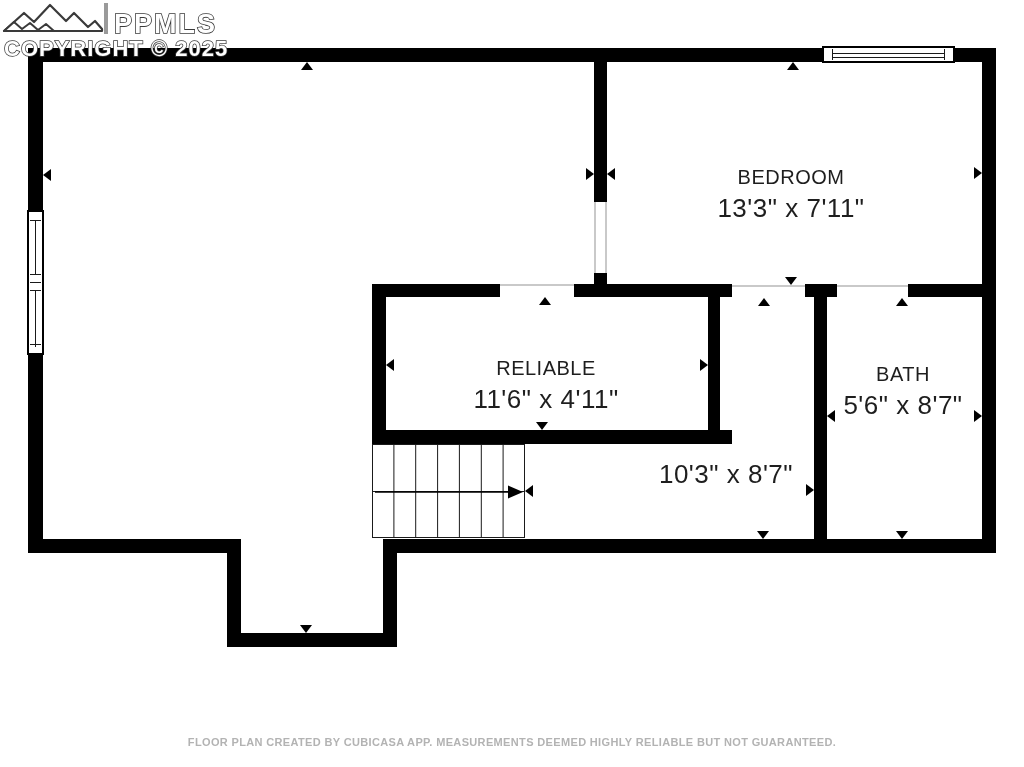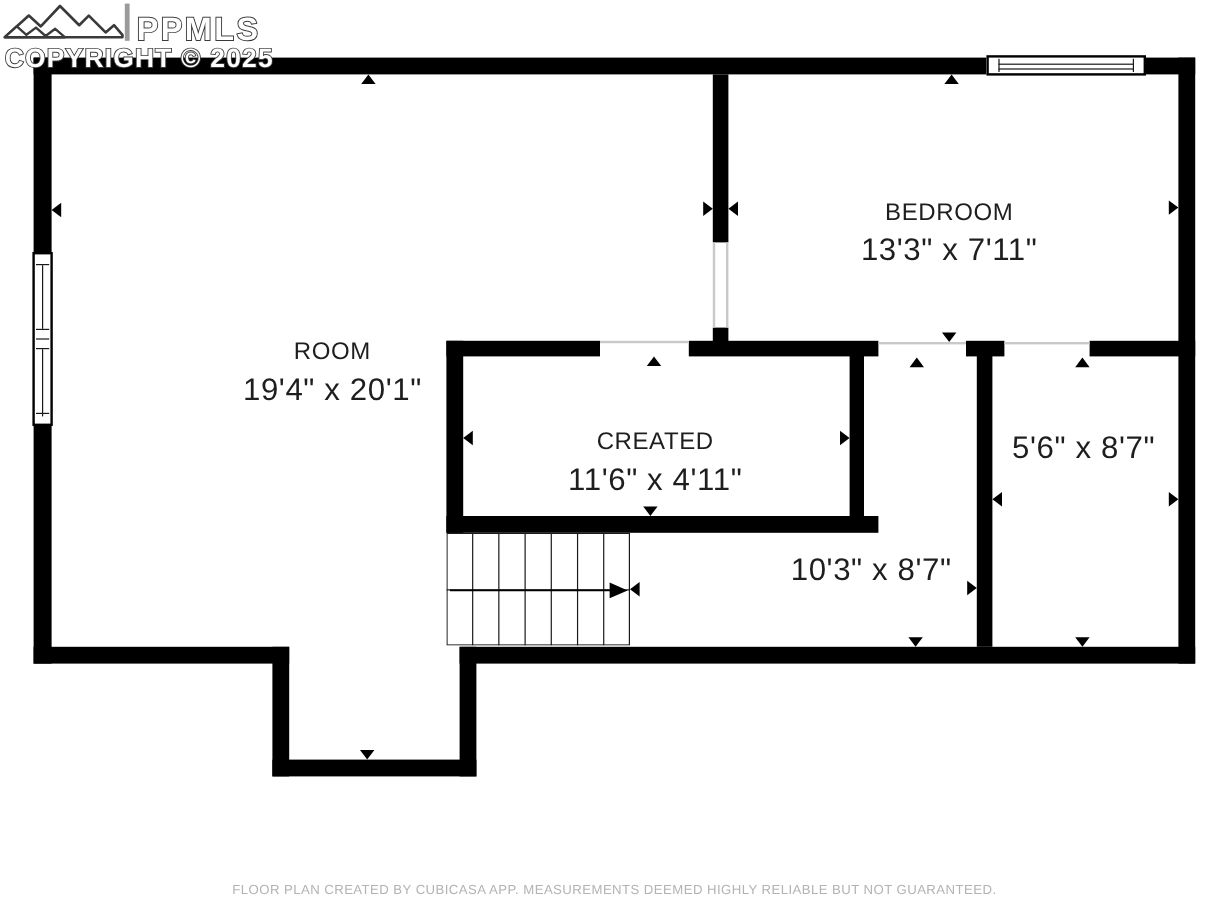--- a/index.html
+++ b/index.html
@@ -16,21 +16,21 @@
   .room-dims{font-size:26px;line-height:30px;letter-spacing:0.5px;}
   .tri{position:absolute;width:0;height:0;}
   .tri-up{border-left:6px solid transparent;border-right:6px solid transparent;border-bottom:8px solid #000;}
   .tri-down{border-left:6px solid transparent;border-right:6px solid transparent;border-top:8px solid #000;}
   .tri-left{border-top:6px solid transparent;border-bottom:6px solid transparent;border-right:8px solid #000;}
   .tri-right{border-top:6px solid transparent;border-bottom:6px solid transparent;border-left:8px solid #000;}
   .stairs{position:absolute;left:372px;top:444px;}
   .watermark{position:absolute;left:0px;top:0px;z-index:9;}
   .footer{
     position:absolute;left:0;right:0;top:736px;text-align:center;
-    font-size:11px;letter-spacing:0.35px;color:#b3b3b3;
+    font-size:11px;letter-spacing:0.35px;color:#b3b3b3;font-weight:bold;
   }
 </style>
 </head>
 <body>
 
 <div class="canvas">
 
   <div class="wall" style="left:28px;top:48px;width:794px;height:14px"></div>
   <div class="wall" style="left:955px;top:48px;width:41px;height:14px"></div>
   <div class="wall" style="left:28px;top:48px;width:15px;height:162px"></div>
@@ -84,33 +84,30 @@
     <line x1="87.4" y1="0" x2="87.4" y2="94" stroke="#1a1a1a" stroke-width="1"></line>
     <line x1="109.3" y1="0" x2="109.3" y2="94" stroke="#1a1a1a" stroke-width="1"></line>
     <line x1="131.1" y1="0" x2="131.1" y2="94" stroke="#1a1a1a" stroke-width="1"></line>
     <line x1="0" y1="47.5" x2="153" y2="47.5" stroke="#1a1a1a" stroke-width="1"></line>
     <g>
       <line x1="3" y1="48" x2="137" y2="48" stroke="#000" stroke-width="1.6"></line>
       <polygon points="136,41.5 151,48 136,54.5" fill="#000"></polygon>
     </g>
   </svg>
 
-  <div class="room-label" style="left:97px;top:277px;width:360px">
-    <div class="room-name">ROOM</div>
-    <div class="room-dims">19'4" x 20'1"</div>
-  </div>
   <div class="room-label" style="left:641px;top:161px;width:300px">
     <div class="room-name">BEDROOM</div>
     <div class="room-dims">13'3" x 7'11"</div>
   </div>
   <div class="room-label" style="left:396px;top:352px;width:300px">
-    <div class="room-name">CREATED</div>
+    <div class="room-name">RELIABLE</div>
     <div class="room-dims">11'6" x 4'11"</div>
   </div>
   <div class="room-label" style="left:823px;top:358px;width:160px">
+    <div class="room-name">BATH</div>
     <div class="room-dims">5'6" x 8'7"</div>
   </div>
   <div class="room-label" style="left:601px;top:459px;width:250px">
     <div class="room-dims">10'3" x 8'7"</div>
   </div>
 
   <div class="tri tri-left" style="left:43px;top:169px"></div>
   <div class="tri tri-right" style="left:586px;top:168px"></div>
   <div class="tri tri-up" style="left:301px;top:62px"></div>
   <div class="tri tri-down" style="left:300px;top:625px"></div>

